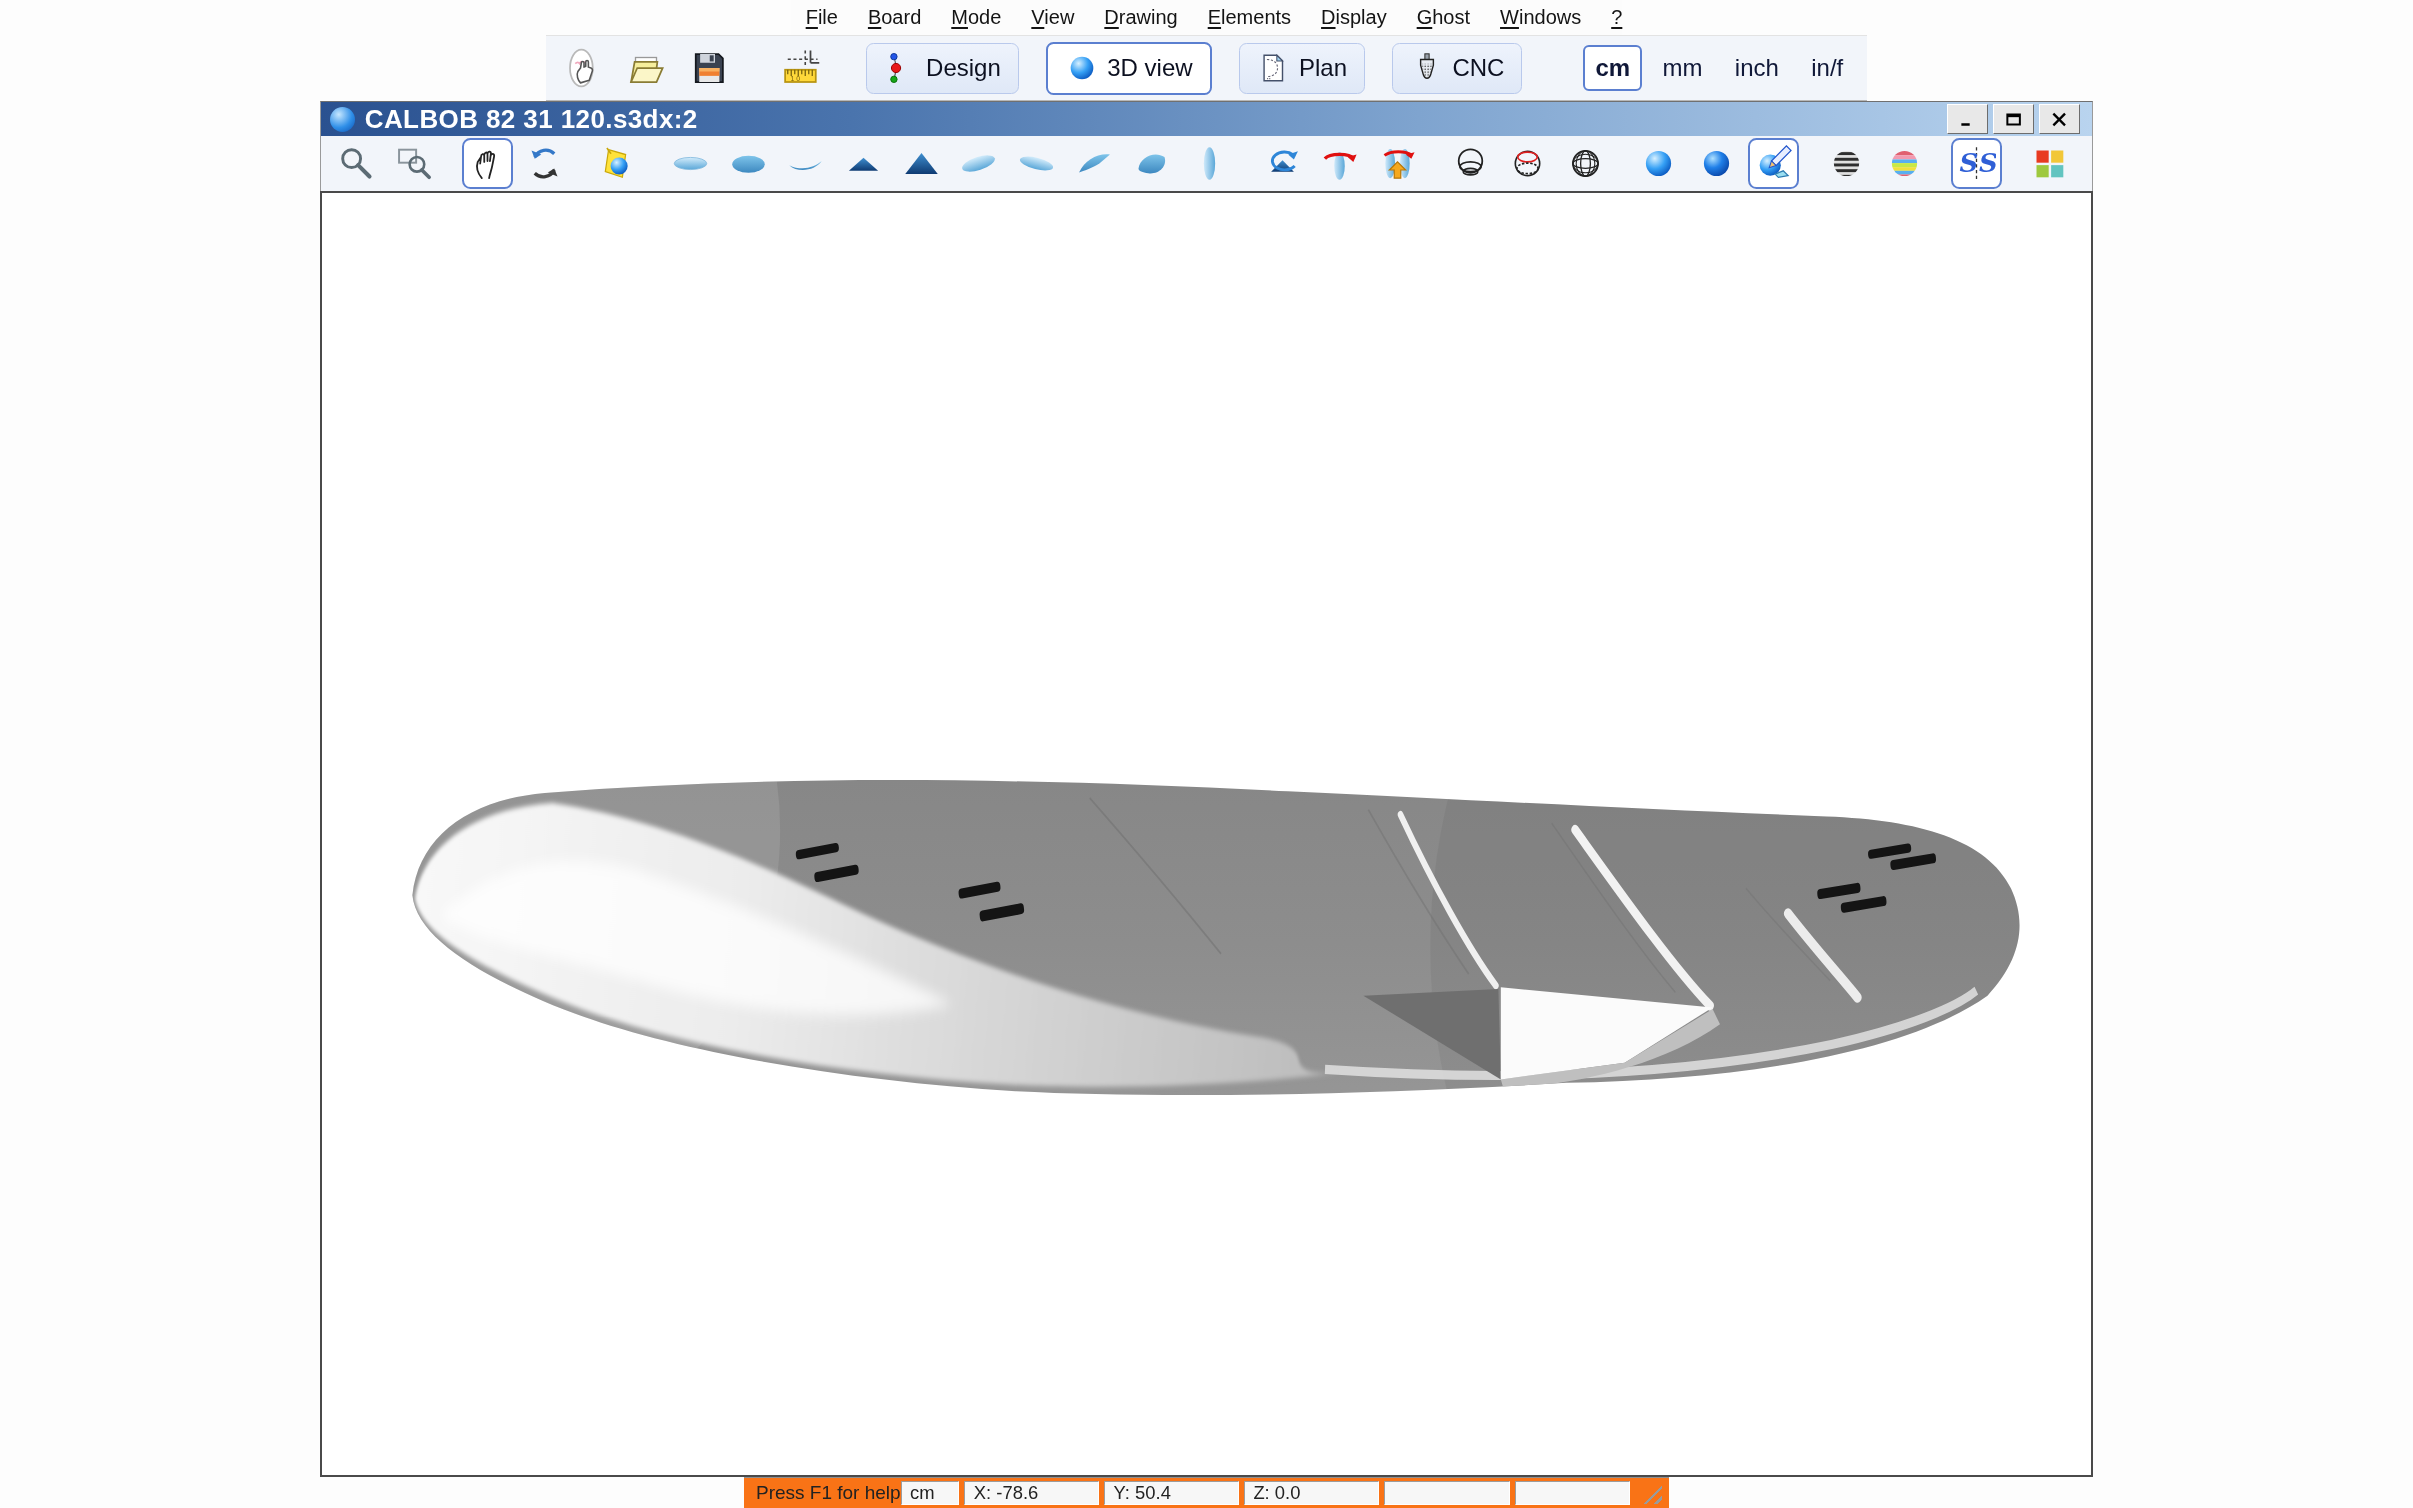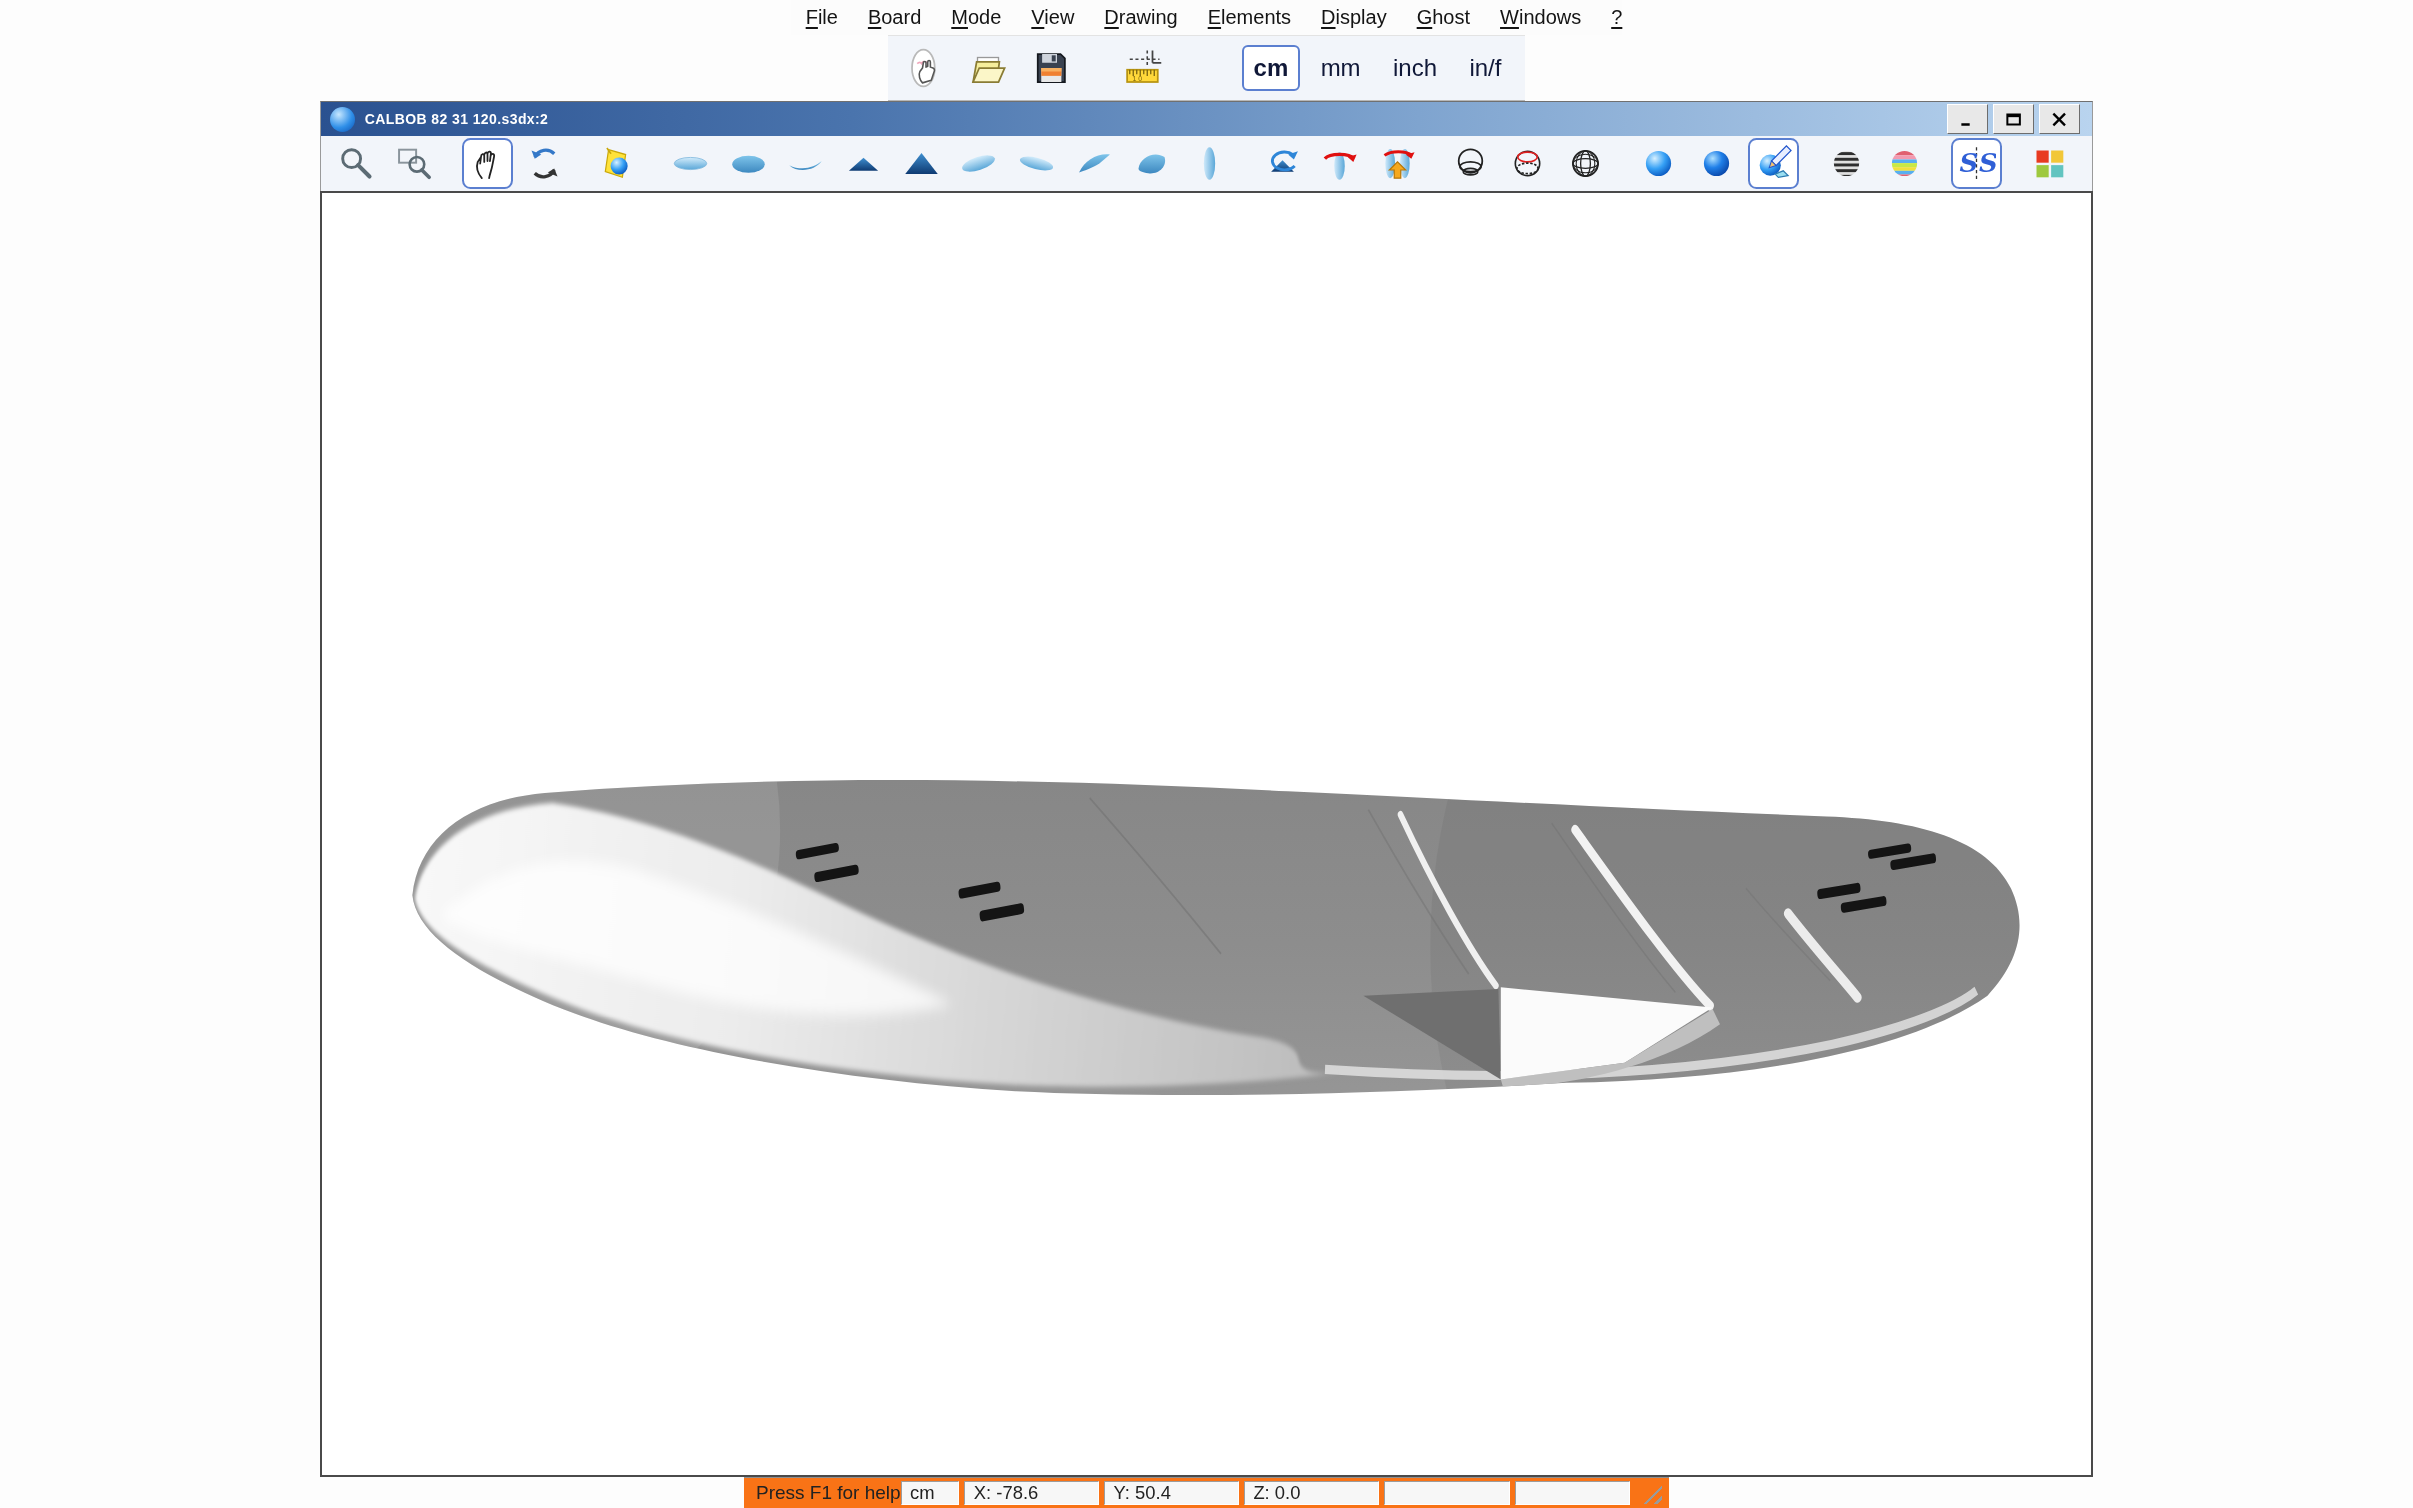--- a/index.html
+++ b/index.html
@@ -28,21 +28,21 @@
   .unit{font-size:24px;color:#101838;padding:6.7px 10px;border:2.5px solid transparent;}
   .unit.selected{background:#fff;border:2.5px solid #5b7fd0;border-radius:5.9px;font-weight:bold;}
 
   
   .child{flex:1 1 auto;display:flex;flex-direction:column;margin:0 5.9px;min-height:0;}
   .titlebar{height:34px;flex:0 0 auto;display:flex;align-items:center;padding:0 8.4px;
             border-top:1.7px solid #707070;border-left:0.8px solid #9a9a9a;border-right:0.8px solid #9a9a9a;
             background:linear-gradient(90deg,#2a5190 0%,#4a74ad 30%,#7fa4cf 62%,#b9d4ef 100%);}
   .title-sphere{width:25px;height:25px;border-radius:50%;flex:0 0 auto;
             background:radial-gradient(circle at 35% 30%,#c6e7ff,#2f8fe8 55%,#0b4fb0);margin-right:10px;}
-  .title-text{color:#fff;font-weight:bold;font-size:14px;letter-spacing:0.4px;white-space:nowrap;}
+  .title-text{color:#fff;font-weight:bold;font-size:26px;letter-spacing:0.4px;white-space:nowrap;}
   .win-btns{margin-left:auto;display:flex;gap:5px;padding-right:3.4px;}
   .win-btn{width:39px;height:28.5px;background:#e8e8e8;border:1.7px solid;
            border-color:#ffffff #6d6d6d #6d6d6d #ffffff;display:flex;align-items:center;justify-content:center;}
   .win-btn svg{width:18.4px;height:15px;}
 
   
   .toolbar2{height:55px;background:#f2f5fa;display:flex;align-items:center;padding:0 10px;flex:0 0 auto;
             border-left:0.8px solid #9a9a9a;border-right:0.8px solid #9a9a9a;}
   .t2-btn{width:47px;height:47px;display:flex;align-items:center;justify-content:center;
           border:2.5px solid transparent;border-radius:8.4px;margin-right:6.7px;flex:0 0 auto;}
@@ -325,20 +325,46 @@
           </svg>
         </span>
         <span class="tb-space"></span>
         <span class="tb-icon-btn">
           <svg viewBox="0 0 50 50" width="42" height="42">
             <use href="#icon-ruler"></use>
           </svg>
         </span>
       </span>
     <span class="tb-space"></span>
+    <span id="tb1-modes" style="display:flex;align-items:center;">
+        <span class="mode-btn">
+          <svg viewBox="0 0 40 40" width="34" height="34">
+            <use href="#icon-design-nodes"></use>
+          </svg>
+          <span>Design</span>
+        </span>
+        <span class="mode-btn selected">
+          <svg viewBox="0 0 40 40" width="34" height="34">
+            <use href="#icon-sphere-3d"></use>
+          </svg>
+          <span>3D view</span>
+        </span>
+        <span class="mode-btn">
+          <svg viewBox="0 0 40 40" width="34" height="34">
+            <use href="#icon-plan-sheet"></use>
+          </svg>
+          <span>Plan</span>
+        </span>
+        <span class="mode-btn">
+          <svg viewBox="0 0 40 40" width="34" height="34">
+            <use href="#icon-cnc-tool"></use>
+          </svg>
+          <span>CNC</span>
+        </span>
+      </span>
     <span class="units" id="tb1-units">
         <span class="unit selected">cm</span>
         <span class="unit">mm</span>
         <span class="unit">inch</span>
         <span class="unit">in/f</span>
       </span>
   </div>
 
   <div class="child">
     <div class="titlebar">

